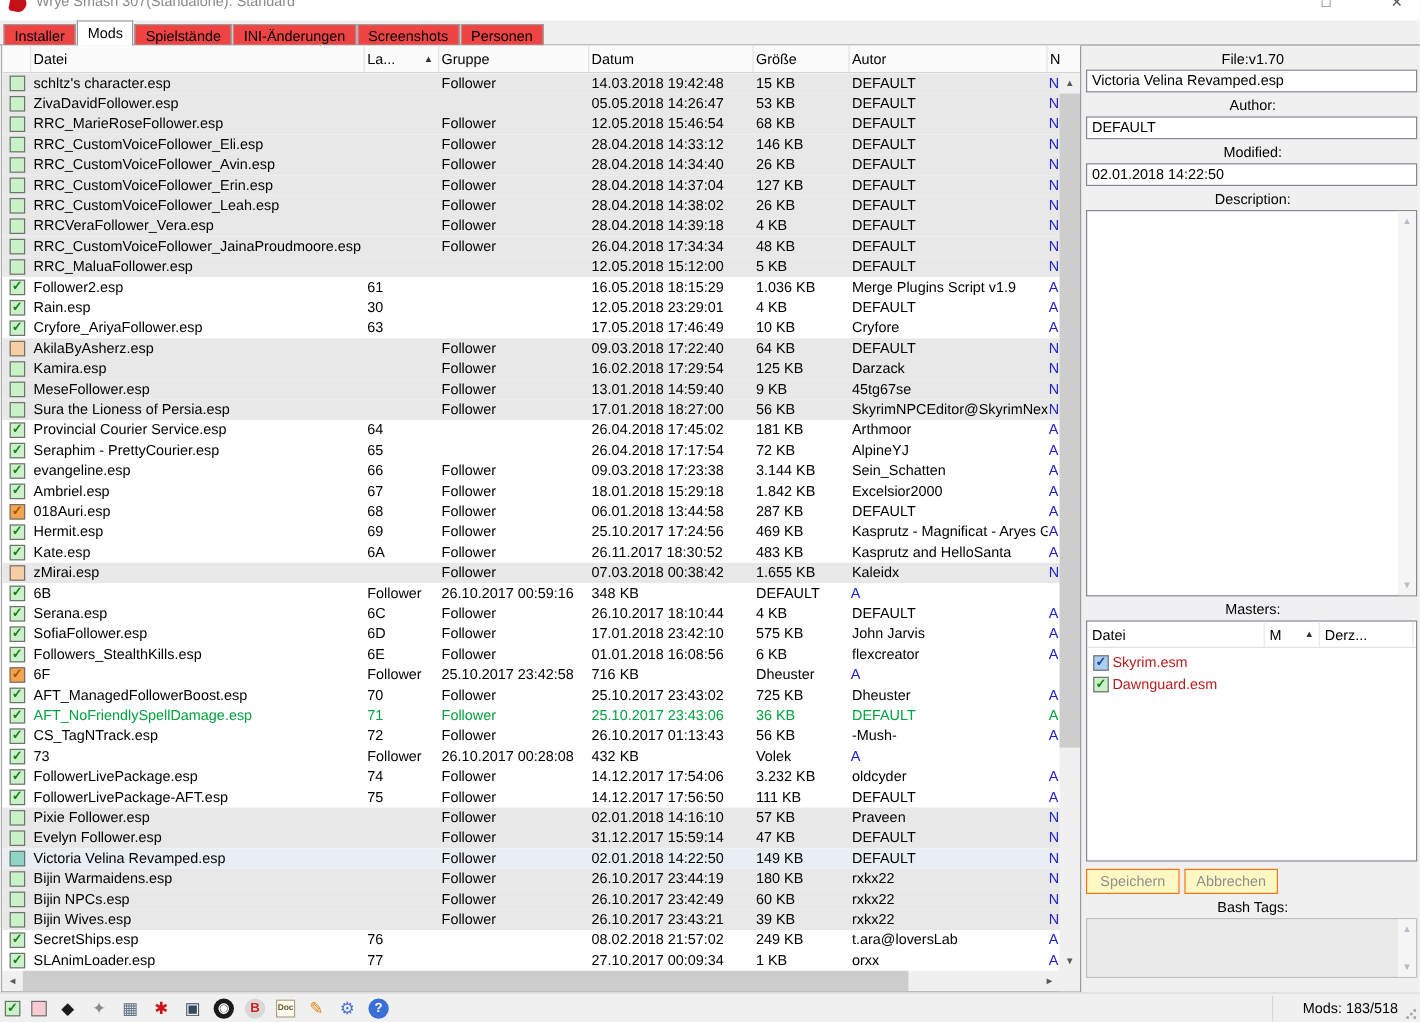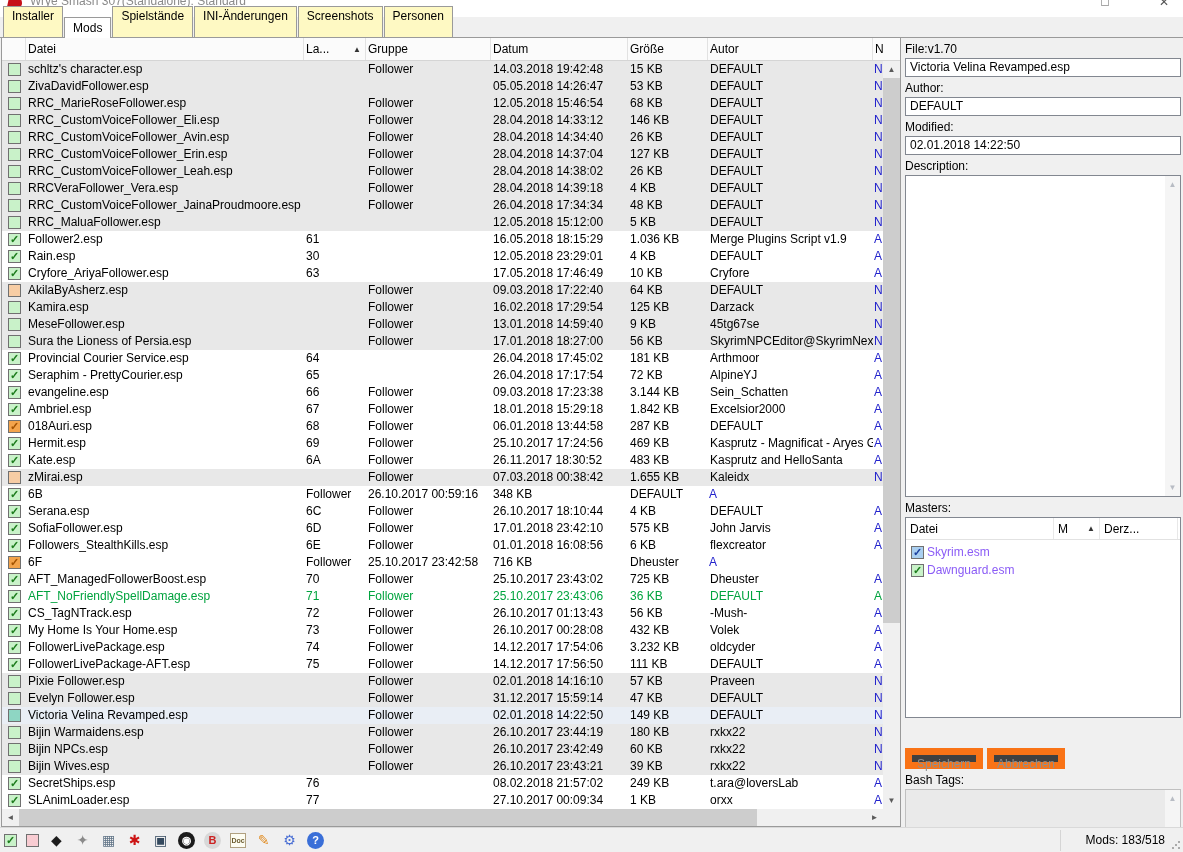--- a/index.html
+++ b/index.html
@@ -10,22 +10,22 @@
   .titlebar { position:absolute; left:0; top:0; width:1183px; height:17px; background:#ffffff; overflow:hidden; }
   .app-icon { position:absolute; left:8px; top:-4px; width:14px; height:14px; background:#c61018;
     border-radius:3px 7px 7px 3px; transform:rotate(12deg); }
   .title-text { position:absolute; left:30px; top:-6px; color:#8a8a8a; font-size:12px; }
   .win-btn { position:absolute; top:-5px; width:18px; height:16px; color:#555; font-size:12px; text-align:center; }
   .win-btn.max { left:1096px; }
   .win-btn.close { left:1155px; }
 
   
   .tabbar { position:absolute; left:0; top:17px; width:1183px; height:21px; display:flex; align-items:flex-end; padding-left:3px; }
-  .tab { border:1px solid #9a9a9a; border-bottom:none; background:#fef9c3; padding:2px 8px 2px 8px;
-    height:32px; margin-right:1px; position:relative; }
+  .tab { border:1px solid #9a9a9a; border-bottom:none; background:#ef4444; padding:2px 8px 2px 8px;
+    height:18px; margin-right:1px; position:relative; }
   .tab.active { background:#ffffff; height:21px; z-index:3; padding-top:3px; }
   .tabline { position:absolute; left:0; top:37px; width:1183px; height:1px; background:#9a9a9a; }
 
   
   .mods-panel { position:absolute; left:1px; top:38px; width:900px; height:789px; background:#ffffff;
     border:1px solid #9a9a9a; border-top:none; }
   .mods-header { display:grid; grid-template-columns:24px 278px 62px 125px 137px 80px 165px 12px;
     height:23px; background:#fbfbfb; border-bottom:1px solid #d5d5d5; }
   .hcell { display:flex; align-items:center; justify-content:space-between; padding:0 4px 0 2px;
     border-right:1px solid #e2e2e2; overflow:hidden; white-space:nowrap; }
@@ -61,42 +61,42 @@
   .hscroll { position:absolute; left:0; bottom:0; width:898px; height:17px; background:#f0f0f0; }
   .harrow { position:absolute; top:0; width:17px; height:17px; color:#5a5a5a; font-size:8px;
     text-align:center; line-height:17px; }
   .harrow.left { left:0; }
   .harrow.right { right:17px; }
   .hthumb { position:absolute; left:17px; top:0; width:738px; height:17px; background:#cdcdcd; }
   .hcorner { position:absolute; right:0; top:0; width:17px; height:17px; background:#f0f0f0; }
 
   
   .details { position:absolute; left:905px; top:38px; width:278px; height:786px; }
-  .lblrow { display:flex; justify-content:flex-start; margin-top:4px; }
+  .lblrow { display:flex; justify-content:center; margin-top:4px; }
   .field { width:276px; height:19px; border:1px solid #828790; background:#fff; padding:1px 4px;
     line-height:15px; margin-top:2px; overflow:hidden; }
   .descbox { position:relative; width:276px; height:322px; border:1px solid #828790; background:#fff; margin-top:2px; }
   .boxscroll { position:absolute; right:0; top:0; width:15px; height:100%; background:#f5f5f5; }
   .boxscroll .barrow { position:absolute; left:0; width:15px; height:15px; color:#b8bcc4; font-size:8px;
     text-align:center; line-height:15px; }
   .boxscroll .barrow.up { top:1px; } .boxscroll .barrow.down { bottom:1px; }
 
   .masters-box { position:relative; width:276px; height:201px; border:1px solid #828790; background:#fff; margin-top:2px; }
   .m-header { display:grid; grid-template-columns:148px 46px 78px; height:22px; border-bottom:1px solid #e2e2e2; }
   .m-hcell { display:flex; align-items:center; justify-content:space-between; padding:0 4px;
     border-right:1px solid #e8e8e8; overflow:hidden; white-space:nowrap; }
   .m-row { display:grid; grid-template-columns:148px 46px 78px; height:18px; line-height:18px; color:#0000cc; }
   .m-cell { overflow:hidden; padding-left:4px; white-space:nowrap;margin-top:24px; }
   .m-cbwrap { display:flex; align-items:center; padding-left:5px; }
-  .m-name { color:#8b5cf6; margin-left:3px; }
+  .m-name { color:#b91c1c; margin-left:3px; }
   .cb.blue-checked { background:#aacff0; color:#1a3f9e; }
 
   .btnrow { display:flex; gap:4px; margin-top:6px; }
-  .btn { width:78px; height:21px; background:#404040; color:#8f8f8f; border:7px solid #f97316;
-    text-align:center; line-height:19px;margin-top:24px; }
+  .btn { width:78px; height:21px; background:#fef9c3; color:#8f8f8f; border:1px solid #f97316;
+    text-align:center; line-height:19px; }
   .bash-box { position:relative; width:276px; height:50px; border:1px solid #c0c0c0; background:#eaeaea; margin-top:2px; }
 
   
   .statusbar { position:absolute; left:0; top:827px; width:1183px; height:25px; background:#f0f0f0;
     border-top:1px solid #d9d9d9; }
   .icon-strip { position:absolute; left:4px; top:0; height:25px; display:flex; align-items:center; gap:9px; }
   .sicon { width:17px; height:17px; display:inline-flex; align-items:center; justify-content:center;
     font-size:14px; line-height:17px; overflow:hidden; }
   .sicon.box { width:13px; height:13px; border:1px solid #707070; font-size:11px; font-weight:bold; }
   .sicon.round { border-radius:50%; font-size:11px; font-weight:bold; }
@@ -548,21 +548,20 @@
         <div class="cell">Follower</div>
         <div class="cell">26.10.2017 01:13:43</div>
         <div class="cell">56 KB</div>
         <div class="cell">-Mush-</div>
         <div class="cell frag">A</div>
       </div>
       <div class="trow white">
         <div class="cbwrap cell">
           <span class="cb green-checked">✓</span>
         </div>
-        <div class="cell">My Home Is Your Home.esp</div>
         <div class="cell">73</div>
         <div class="cell">Follower</div>
         <div class="cell">26.10.2017 00:28:08</div>
         <div class="cell">432 KB</div>
         <div class="cell">Volek</div>
         <div class="cell frag">A</div>
       </div>
       <div class="trow white">
         <div class="cbwrap cell">
           <span class="cb green-checked">✓</span>

